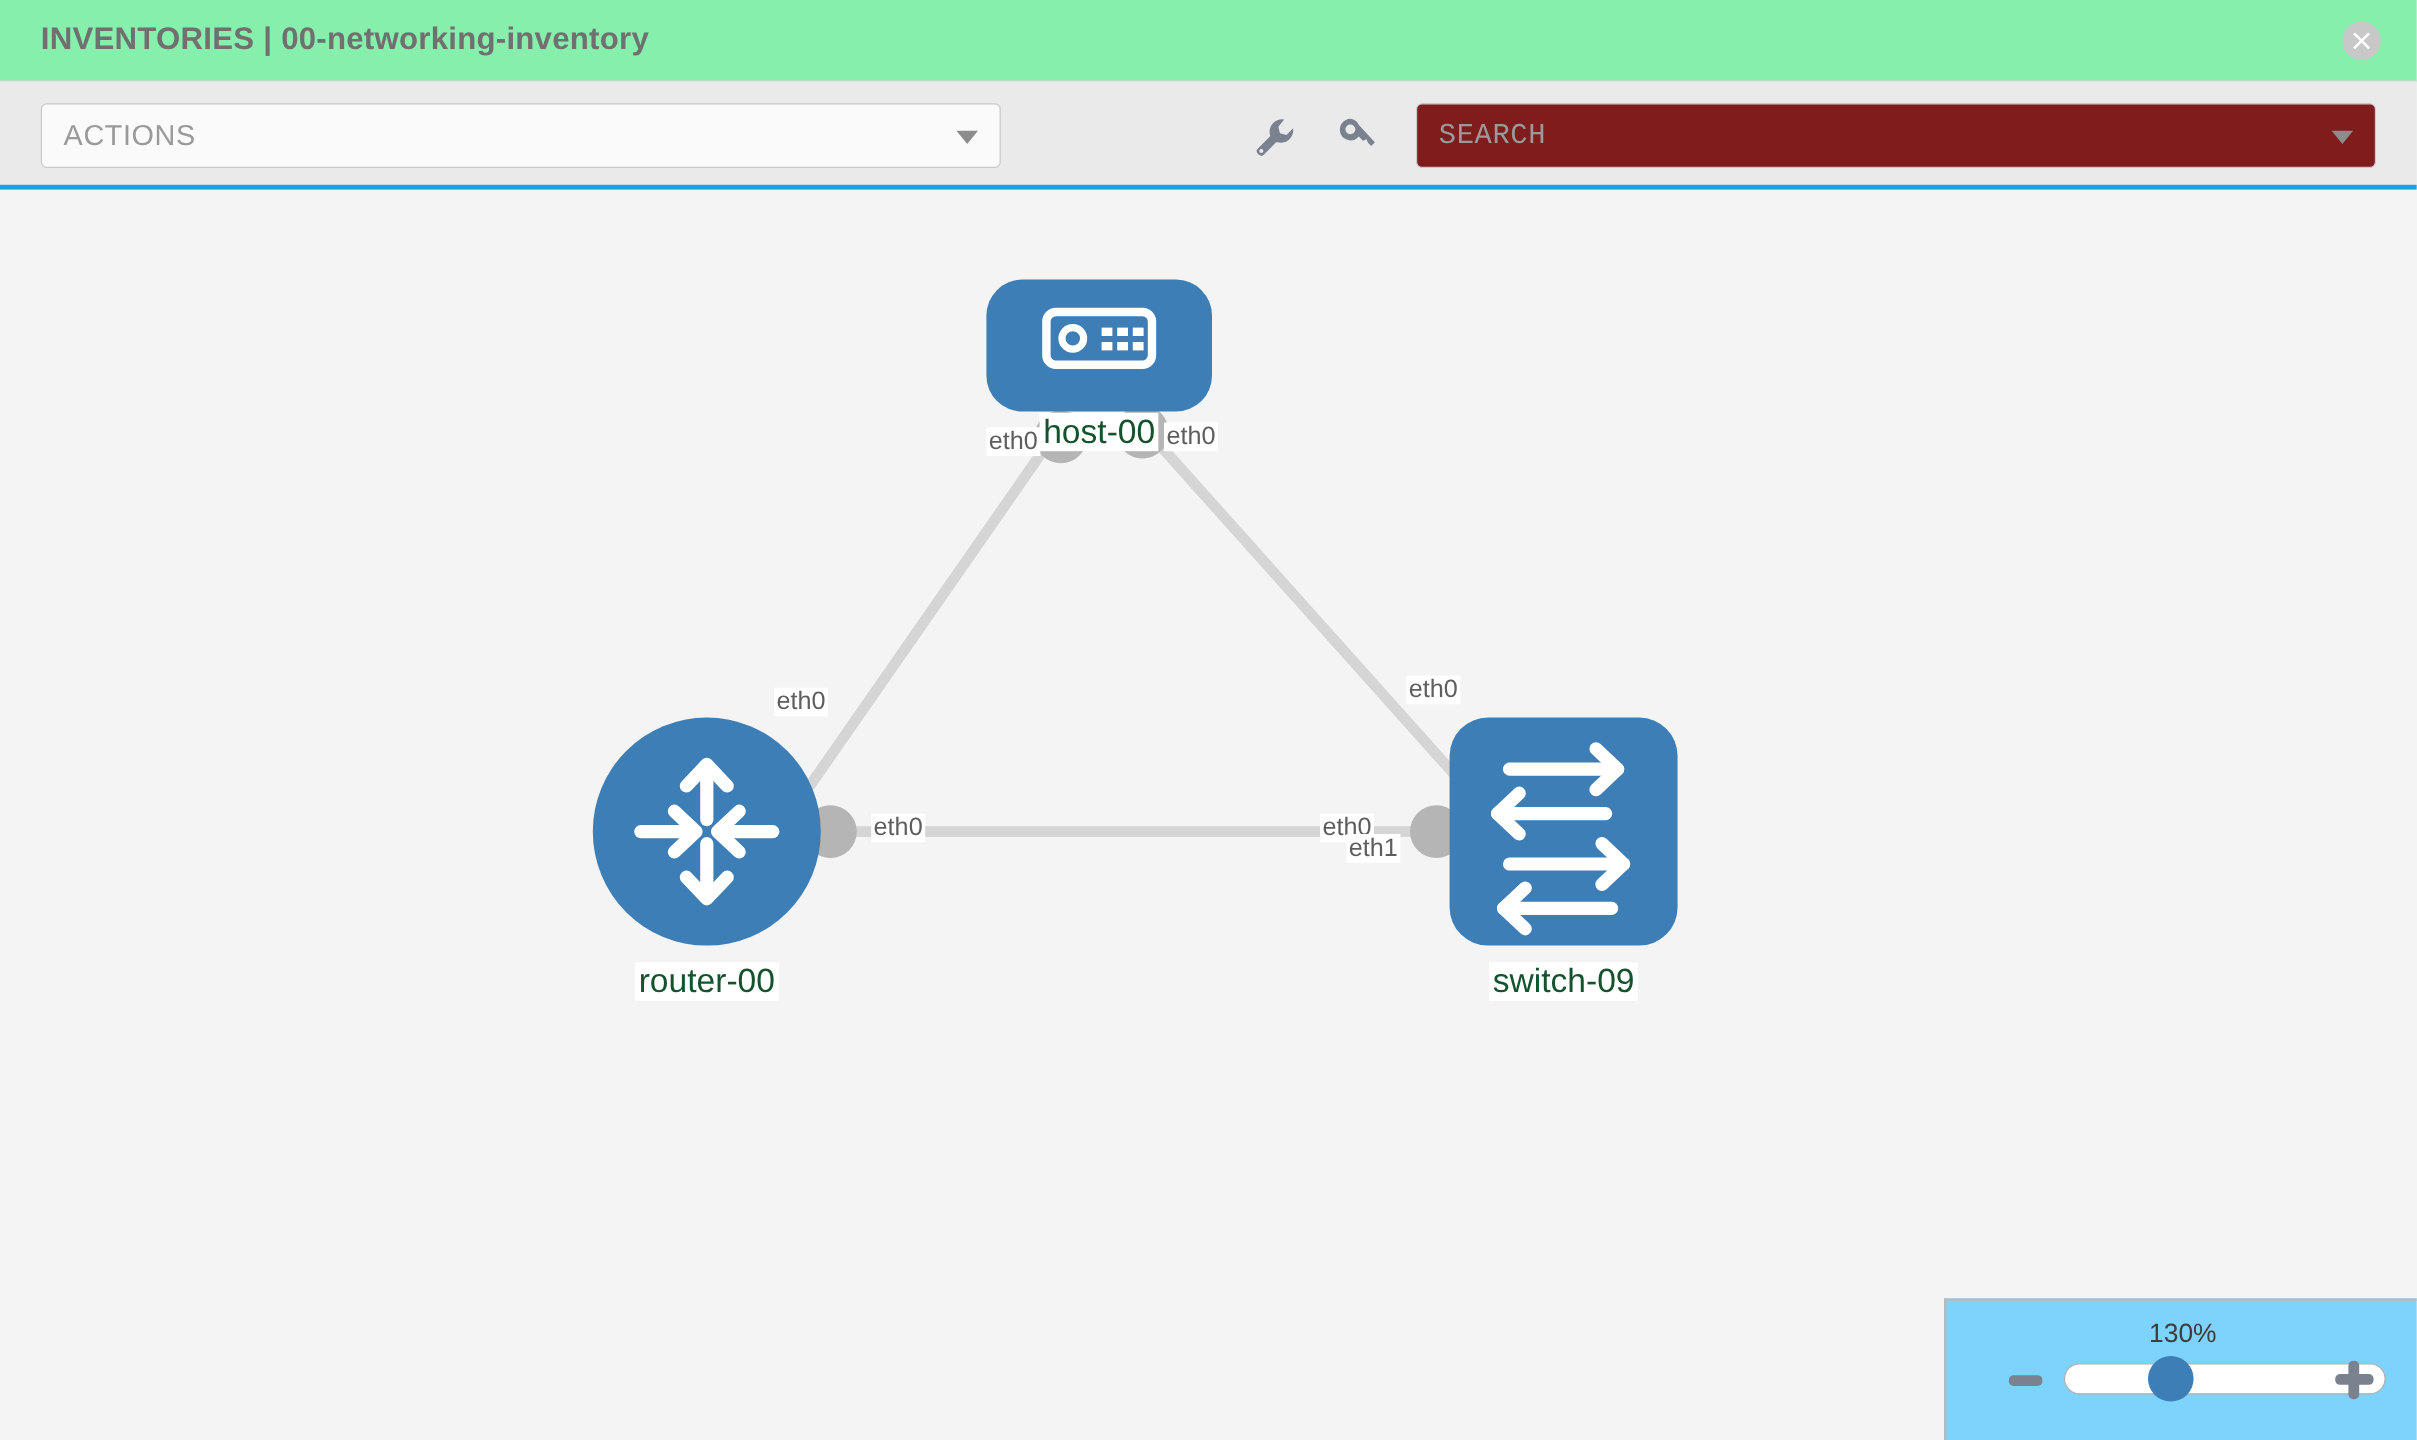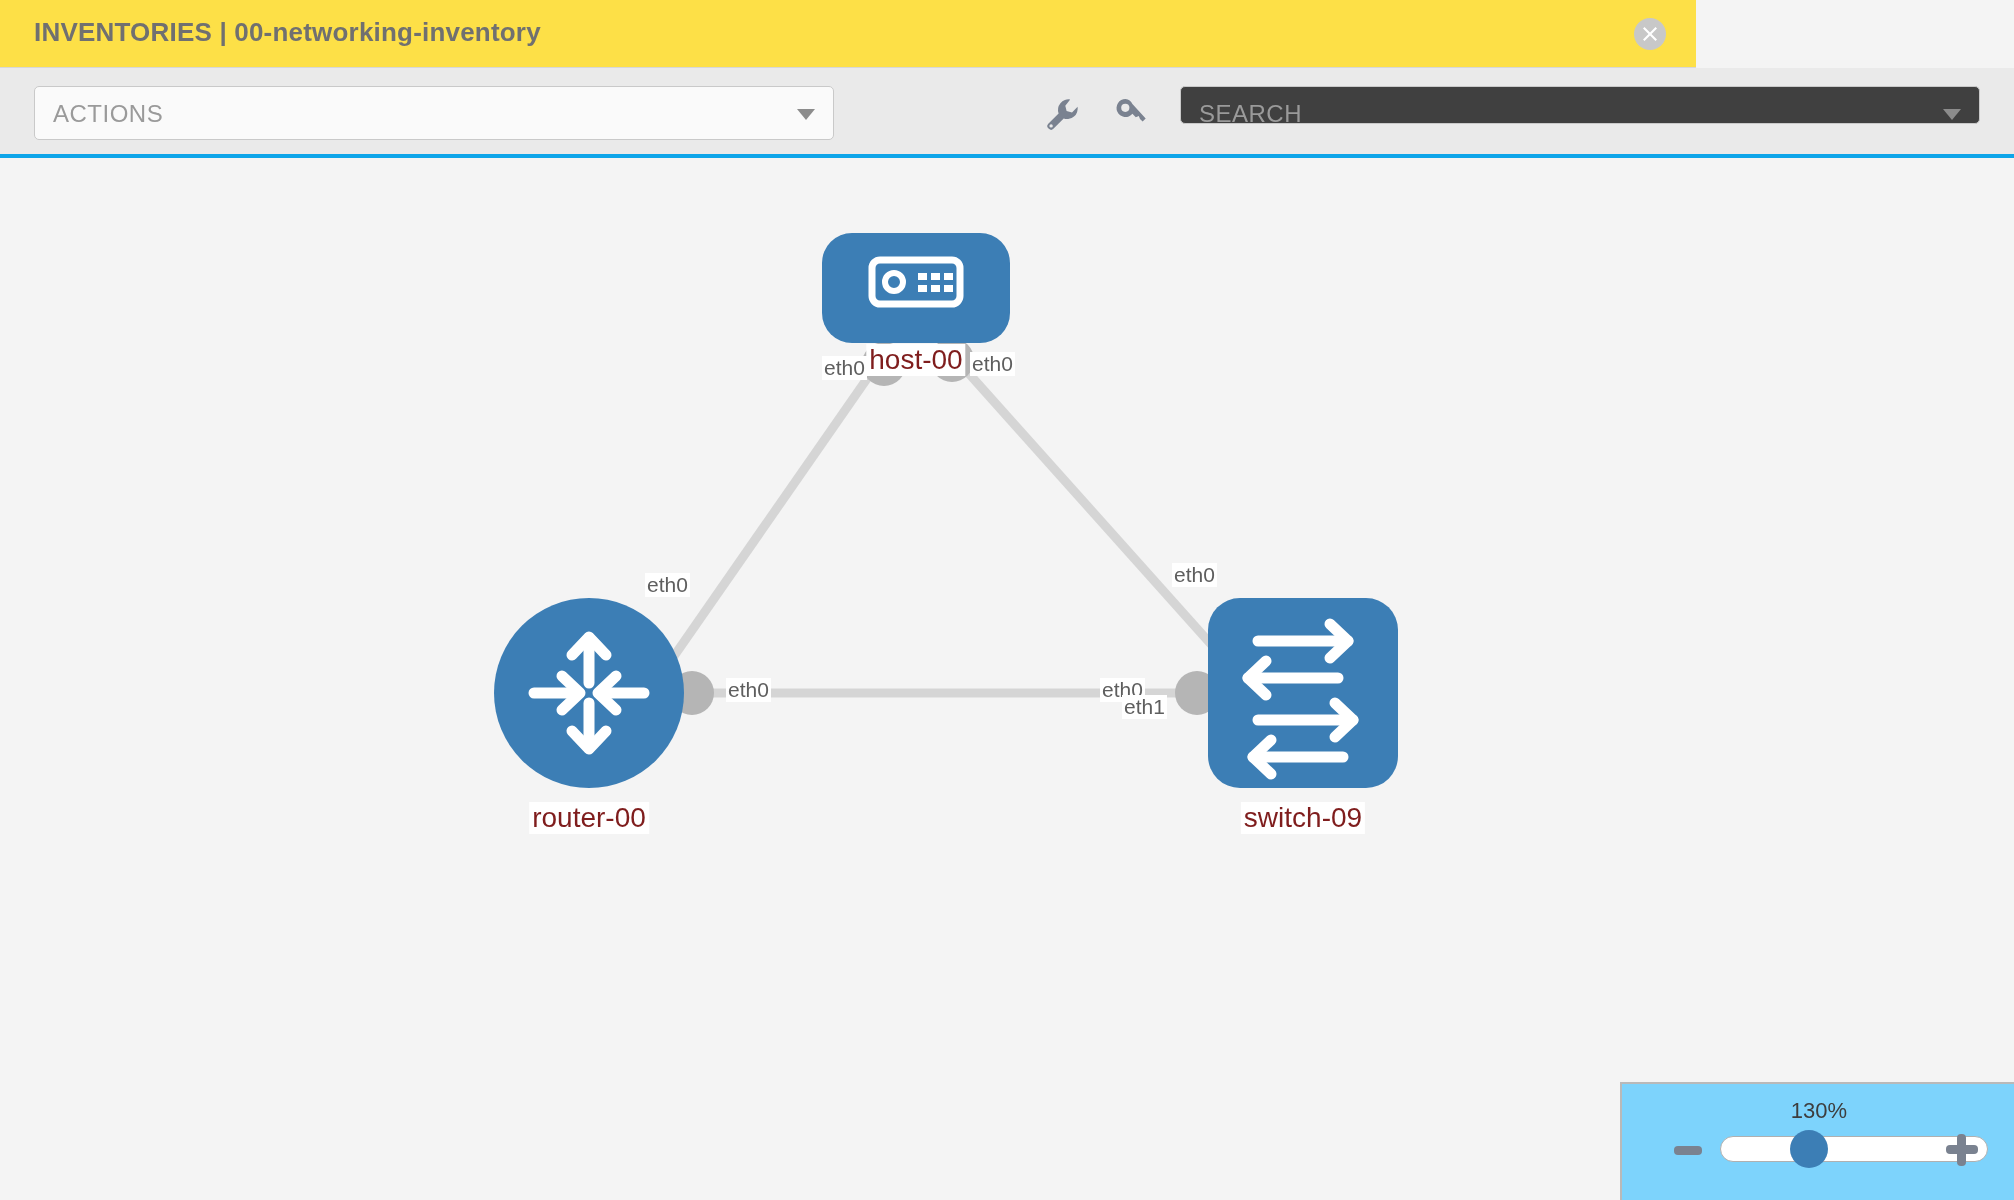--- a/index.html
+++ b/index.html
@@ -7,22 +7,22 @@
     width: 2014px; height: 1200px;
     background: #f4f4f4;
     font-family: "Liberation Sans", sans-serif;
     overflow: hidden;
   }
   #app { position: relative; width: 2014px; height: 1200px; }
 
   
   .header {
     position: absolute; left: 0; top: 0;
-    width: 1696px; height: 68px;
-    background: #fde047;
+    width: 2014px; height: 68px;
+    background: #86efac;
     border-bottom: 1px solid #d7d7d7;
   }
   .header-title {
     position: absolute; left: 34px; top: 17px;
     font-size: 26px; font-weight: bold;
     color: #707070; letter-spacing: 0.2px;
     white-space: nowrap;
   }
   .close-btn {
     position: absolute; right: 30px; top: 18px;
@@ -59,42 +59,43 @@
   .tool-icon {
     position: absolute; top: 24px;
     width: 42px; height: 42px;
     cursor: pointer;
   }
   .tool-icon.wrench { left: 1040px; }
   .tool-icon.key { left: 1110px; }
 
   .search-box {
     position: absolute; left: 1180px; top: 18px;
-    width: 800px; height: 38px;
-    background: #404040;
+    width: 800px; height: 54px;
+    background: #7f1d1d;
     border: 1px solid #c9c9c9; border-radius: 5px;
     cursor: text;
+    font-family: Liberation Mono, monospace;
   }
   .search-label {
     position: absolute; left: 18px; top: 13px;
     font-size: 24px; color: #9a9a9a; letter-spacing: 0.5px;
   }
 
   
   .canvas {
     position: absolute; left: 0; top: 160px;
     width: 2014px; height: 1040px;
     background: #f4f4f4;
     overflow: hidden;
   }
   .topology-svg { position: absolute; left: 0; top: 0; }
 
   .node-label {
     position: absolute;
-    font-size: 28px; color: #7f1d1d;
+    font-size: 28px; color: #14532d;
     background: #ffffff;
     padding: 0 3px;
     white-space: nowrap;
     transform: translateX(-50%);
   }
   .iface-label {
     position: absolute;
     font-size: 21px; color: #5e5e5e;
     background: #ffffff;
     padding: 0 2px;

